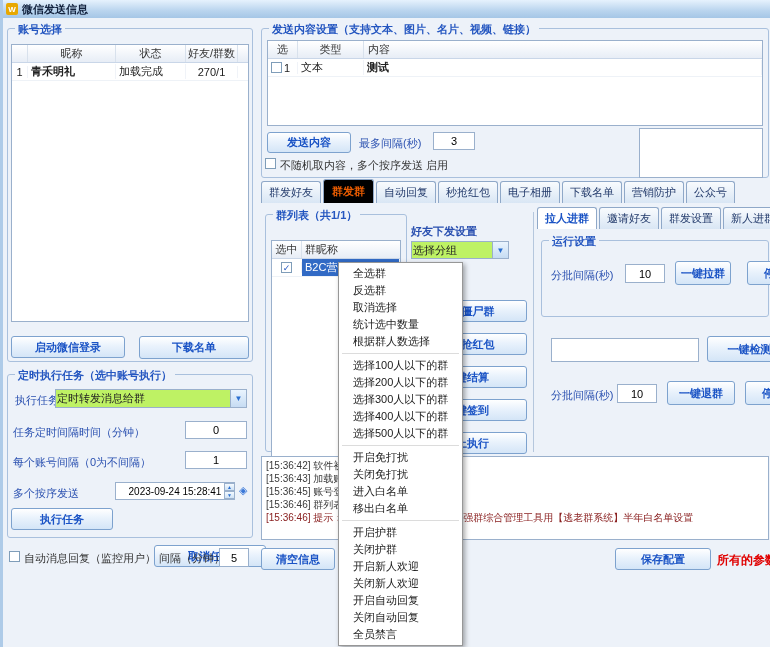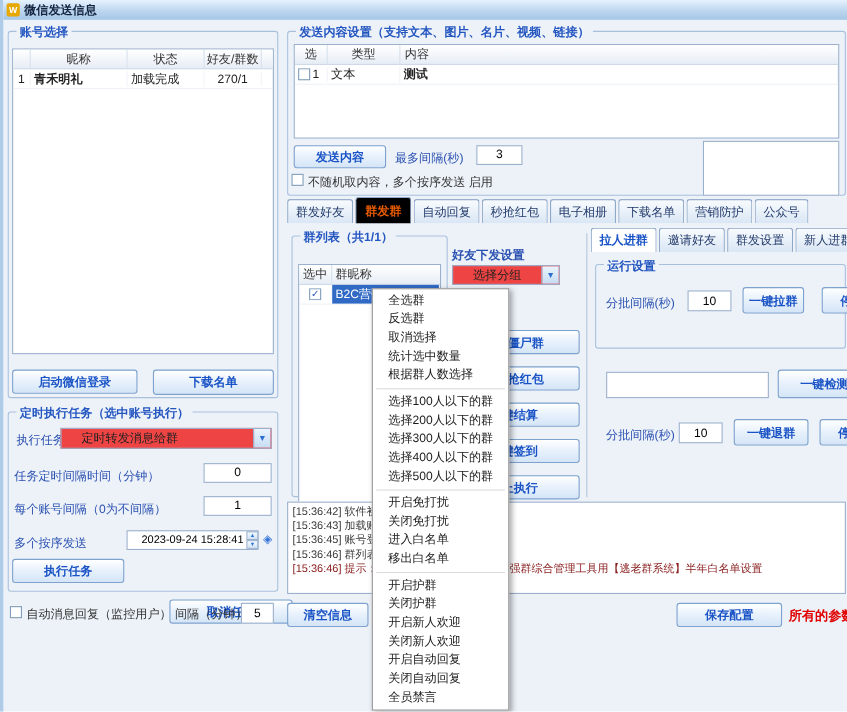--- a/index.html
+++ b/index.html
@@ -24,22 +24,22 @@
   .th{display:flex;align-items:center;justify-content:center;border-right:1px solid #d8e1ec;
     color:#333;white-space:nowrap;overflow:hidden;}
   .trow{display:flex;height:18px;align-items:center;border-bottom:1px solid #eef2f7;}
   .td{display:flex;align-items:center;padding:0 3px;border-right:1px solid #f0f3f8;
     white-space:nowrap;overflow:hidden;}
   .btn{position:absolute;display:flex;align-items:center;justify-content:center;
     border:1px solid #7da2ce;border-radius:3px;color:#1a53c5;font-weight:bold;cursor:pointer;
     background:linear-gradient(#ffffff,#e9f2fc 45%,#d4e5f7);white-space:nowrap;overflow:hidden;text-align:center;}
   .input{position:absolute;border:1px solid #9ab0cc;background:#fff;font-size:11px;
     text-align:center;font-family:inherit;}
-  .combo{position:absolute;border:1px solid #9ab0cc;background:#ef4444;display:flex;
-    align-items:center;padding-left:18px;overflow:hidden;white-space:nowrap;}
+  .combo{position:absolute;border:1px solid #9ab0cc;background:#bef264;display:flex;
+    align-items:center;padding-left:1px;overflow:hidden;white-space:nowrap;}
   .combo .arrow{margin-left:auto;width:16px;align-self:stretch;flex:none;
     background:linear-gradient(#eaf4fe,#c6dcf3);border-left:1px solid #9ab0cc;
     display:flex;align-items:center;justify-content:center;color:#2a6fd0;font-size:8px;}
   .cb{width:11px;height:11px;border:1px solid #7f9db9;background:#fff;display:inline-flex;
     align-items:center;justify-content:center;font-size:9px;color:#2456c0;flex:none;}
   .lbl{position:absolute;color:#2a50b0;white-space:nowrap;}
   .tabs{position:absolute;display:flex;align-items:flex-end;}
   .tab{padding:3px 7px;border:1px solid #8fa8c8;border-bottom:none;border-radius:3px 3px 0 0;
     background:linear-gradient(#f8fbfe,#d9e6f4);margin-right:2px;color:#223a6b;white-space:nowrap;}
   .tab.active{background:#000000;color:#e85b00;font-weight:bold;padding:4px 8px;}

